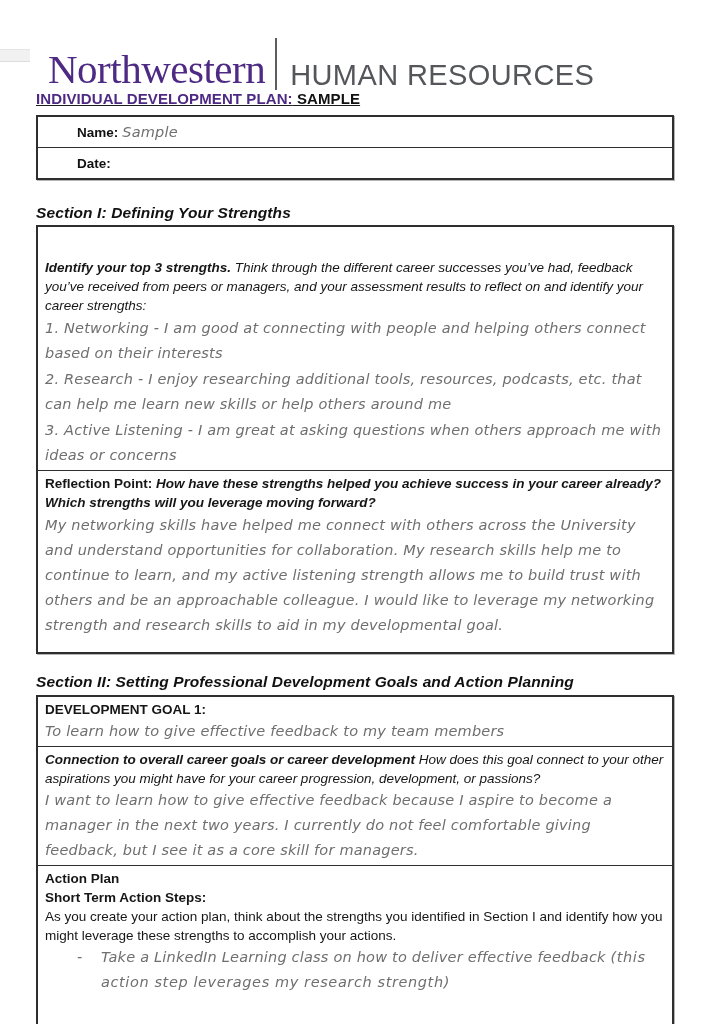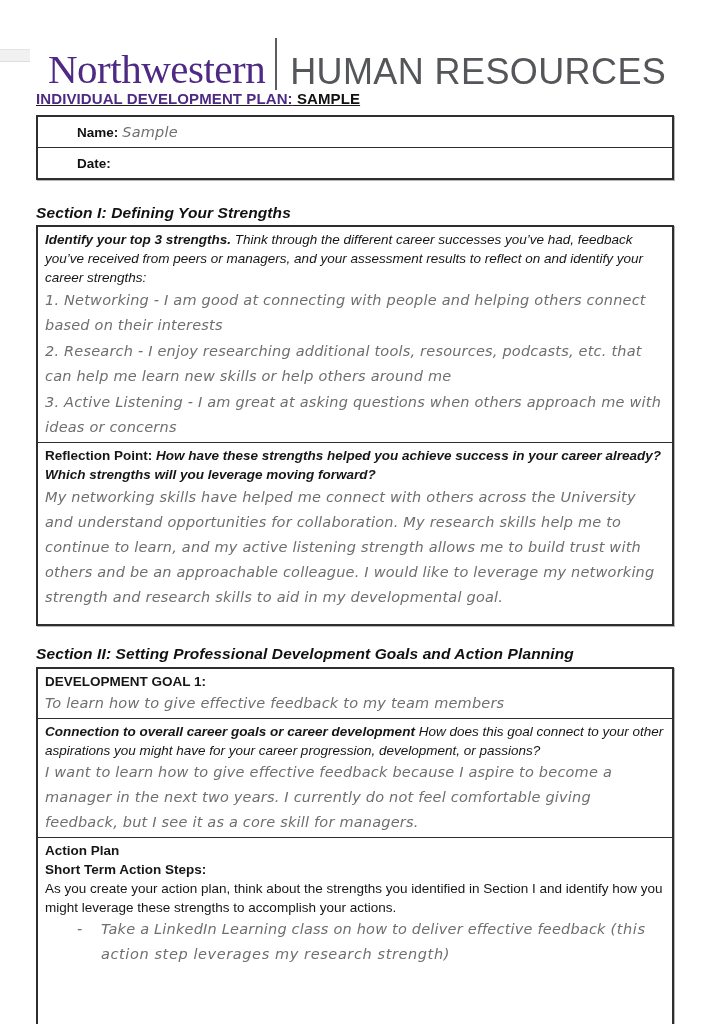--- a/index.html
+++ b/index.html
@@ -21,21 +21,21 @@
   .brand { margin:35px 0 0 12px; height:55px; display:flex; align-items:flex-end; }
   .wordmark {
     font-family:"Liberation Serif", serif;
     font-size:41px; font-weight:500; letter-spacing:-0.5px;
     color:#4e2a84; line-height:1;
   }
   .logo-divider {
     width:2px; height:52px; background:#5b5d61; margin:0 13px 0 10px; display:inline-block;
   }
   .division {
-    font-size:36px; font-weight:400; letter-spacing:0.4px;
+    font-size:29px; font-weight:400; letter-spacing:0.4px;
     color:#54565a; line-height:1; white-space:nowrap;
   }
 
   
   .doc-title { font-size:15px; font-weight:bold; letter-spacing:0.1px;text-decoration:underline; }
   .doc-title .purple { color:#4e2a84; }
   .doc-title .black { color:#111111; }
 
   
   .tbl {
@@ -69,21 +69,21 @@
     color:#111; letter-spacing:0.1px;
   }
   .sec1-heading { margin-top:24px; margin-bottom:3px; }
   .sec2-heading { margin-top:19px; margin-bottom:4px; }
 
   .prompt { font-size:13.5px; line-height:19px; color:#161616; }
   .prompt .b-i { font-weight:bold; font-style:italic; }
   .prompt .i { font-style:italic; }
   .prompt .b { font-weight:bold; }
 
-  .sec1-tbl .row-strengths { min-height:180px; }
+  .sec1-tbl .row-strengths { min-height:180px;margin-top:28px; }
   .sec1-tbl .row-reflection { min-height:181px; }
   .hw-block { margin-top:1px; }
 
   .sec2-tbl .row-goal { min-height:36px; }
   .sec2-tbl .row-connection { min-height:97px; }
   .sec2-tbl .row-action { min-height:211px; }
 
   .bullet-list { margin-top:0; }
   .bullet-item { display:flex; padding-left:32px; }
   .bullet-marker { width:24px; flex:0 0 24px; text-align:left; }

